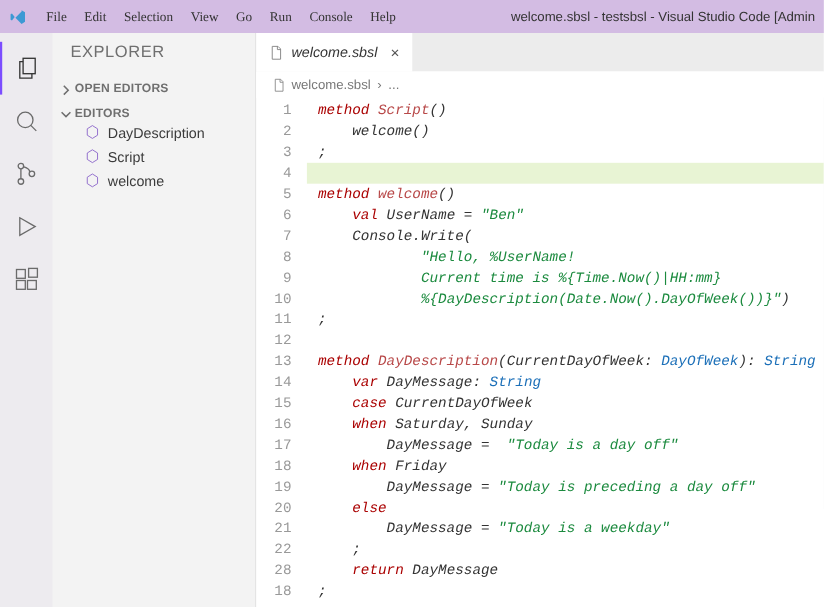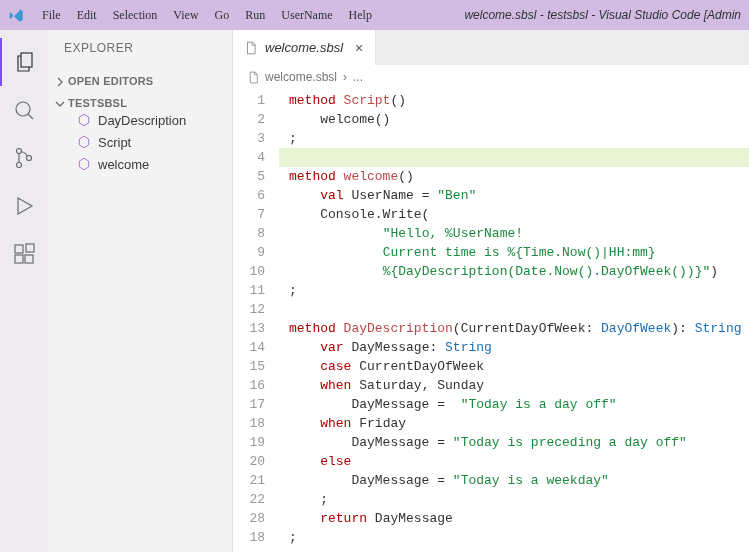--- a/index.html
+++ b/index.html
@@ -33,21 +33,20 @@
   cursor: pointer;
   font-size: 12px;
   font-family: Liberation Serif, serif;
 }
 .title-text {
   margin-left: auto;
   margin-right: 0;
   color: #333;
   font-size: 12px;
   overflow: hidden;
-  font-style: italic;
 }
 .main {
   flex: 1;
   display: flex;
   overflow: hidden;
 }
 .activity-bar {
   width: 48px;
   background: #edebef;
   display: flex;
@@ -69,21 +68,21 @@
   width: 185px;
   background: #f3f3f3;
   display: flex;
   flex-direction: column;
   border-right: 1px solid #e0e0e0;
 }
 .sidebar-title {
   height: 35px;
   display: flex; align-items: center;
   padding: 0 16px;
-  font-size: 12px;
+  font-size: 15px;
   letter-spacing: 0.5px;
   color: #6f6f6f;
 }
 .section-header {
   display: flex; align-items: flex-end;
   height: 22px;
   padding-left: 4px;
   font-size: 11px;
   font-weight: 700;
   color: #6f6f6f;
@@ -167,41 +166,42 @@
   color: #999;
   padding-right: 14px;
   padding-top: 2px;
 }
 .gutter div { height: 19px; }
 .code {
   flex: 1;
   padding-top: 2px;
   position: relative;
   white-space: pre;
+  font-style: italic;
 }
 .code-line { height: 19px; padding-left: 10px; position: relative; }
 .code-line.highlighted { background: #e8f4d4; }
 .kw { color: #aa0000; }
 .fn { color: #b84848; }
 .str { color: #1b8a3e; }
 .type { color: #1b6fb8; }
 .id { color: #333; }
 .punc { color: #333; }
 svg { display: block; }
 </style>
 </head>
 <body>
 
 <div class="title-bar">
   <span class="title-bar-logo">
     <svg width="15" height="15" viewBox="0 0 24 24">
         <path fill="#3c99d4" d="M17 2l5 3v14l-5 3-9-9 9-9zM3 7l4 5-4 5-2-1V8l2-1z"></path>
       </svg>
   </span>
-  <div id="menu-container"><span class="menu-item">File</span><span class="menu-item">Edit</span><span class="menu-item">Selection</span><span class="menu-item">View</span><span class="menu-item">Go</span><span class="menu-item">Run</span><span class="menu-item">UserName</span><span class="menu-item">Help</span></div>
+  <div id="menu-container"><span class="menu-item">File</span><span class="menu-item">Edit</span><span class="menu-item">Selection</span><span class="menu-item">View</span><span class="menu-item">Go</span><span class="menu-item">Run</span><span class="menu-item">Console</span><span class="menu-item">Help</span></div>
   <span class="title-text">welcome.sbsl - testsbsl - Visual Studio Code [Admin</span>
 </div>
 
 <div class="main">
   <div class="activity-bar">
     <div class="activity-icon active">
       <svg width="24" height="24" viewBox="0 0 24 24" fill="none" stroke="currentColor" stroke-width="1.2">
           <rect x="8" y="3" width="11" height="14"></rect>
           <path d="M8 6H5v15h11v-4"></path>
         </svg>
@@ -245,21 +245,21 @@
             </svg>
           </span>
           <span>OPEN EDITORS</span>
         </div>
         <div class="section-header">
           <span class="chev">
             <svg width="10" height="10" viewBox="0 0 10 10">
               <path d="M1 3l4 4 4-4" fill="none" stroke="currentColor" stroke-width="1.4"></path>
             </svg>
           </span>
-          <span>TESTSBSL</span>
+          <span>EDITORS</span>
         </div>
         <div class="outline-item">
           <span class="sym">
             <svg width="14" height="14" viewBox="0 0 24 24" fill="none" stroke="#8a63c9" stroke-width="1.4">
               <path d="M12 2l8 5v10l-8 5-8-5V7l8-5z"></path>
             </svg>
           </span>
           <span>DayDescription</span>
         </div>
         <div class="outline-item">

